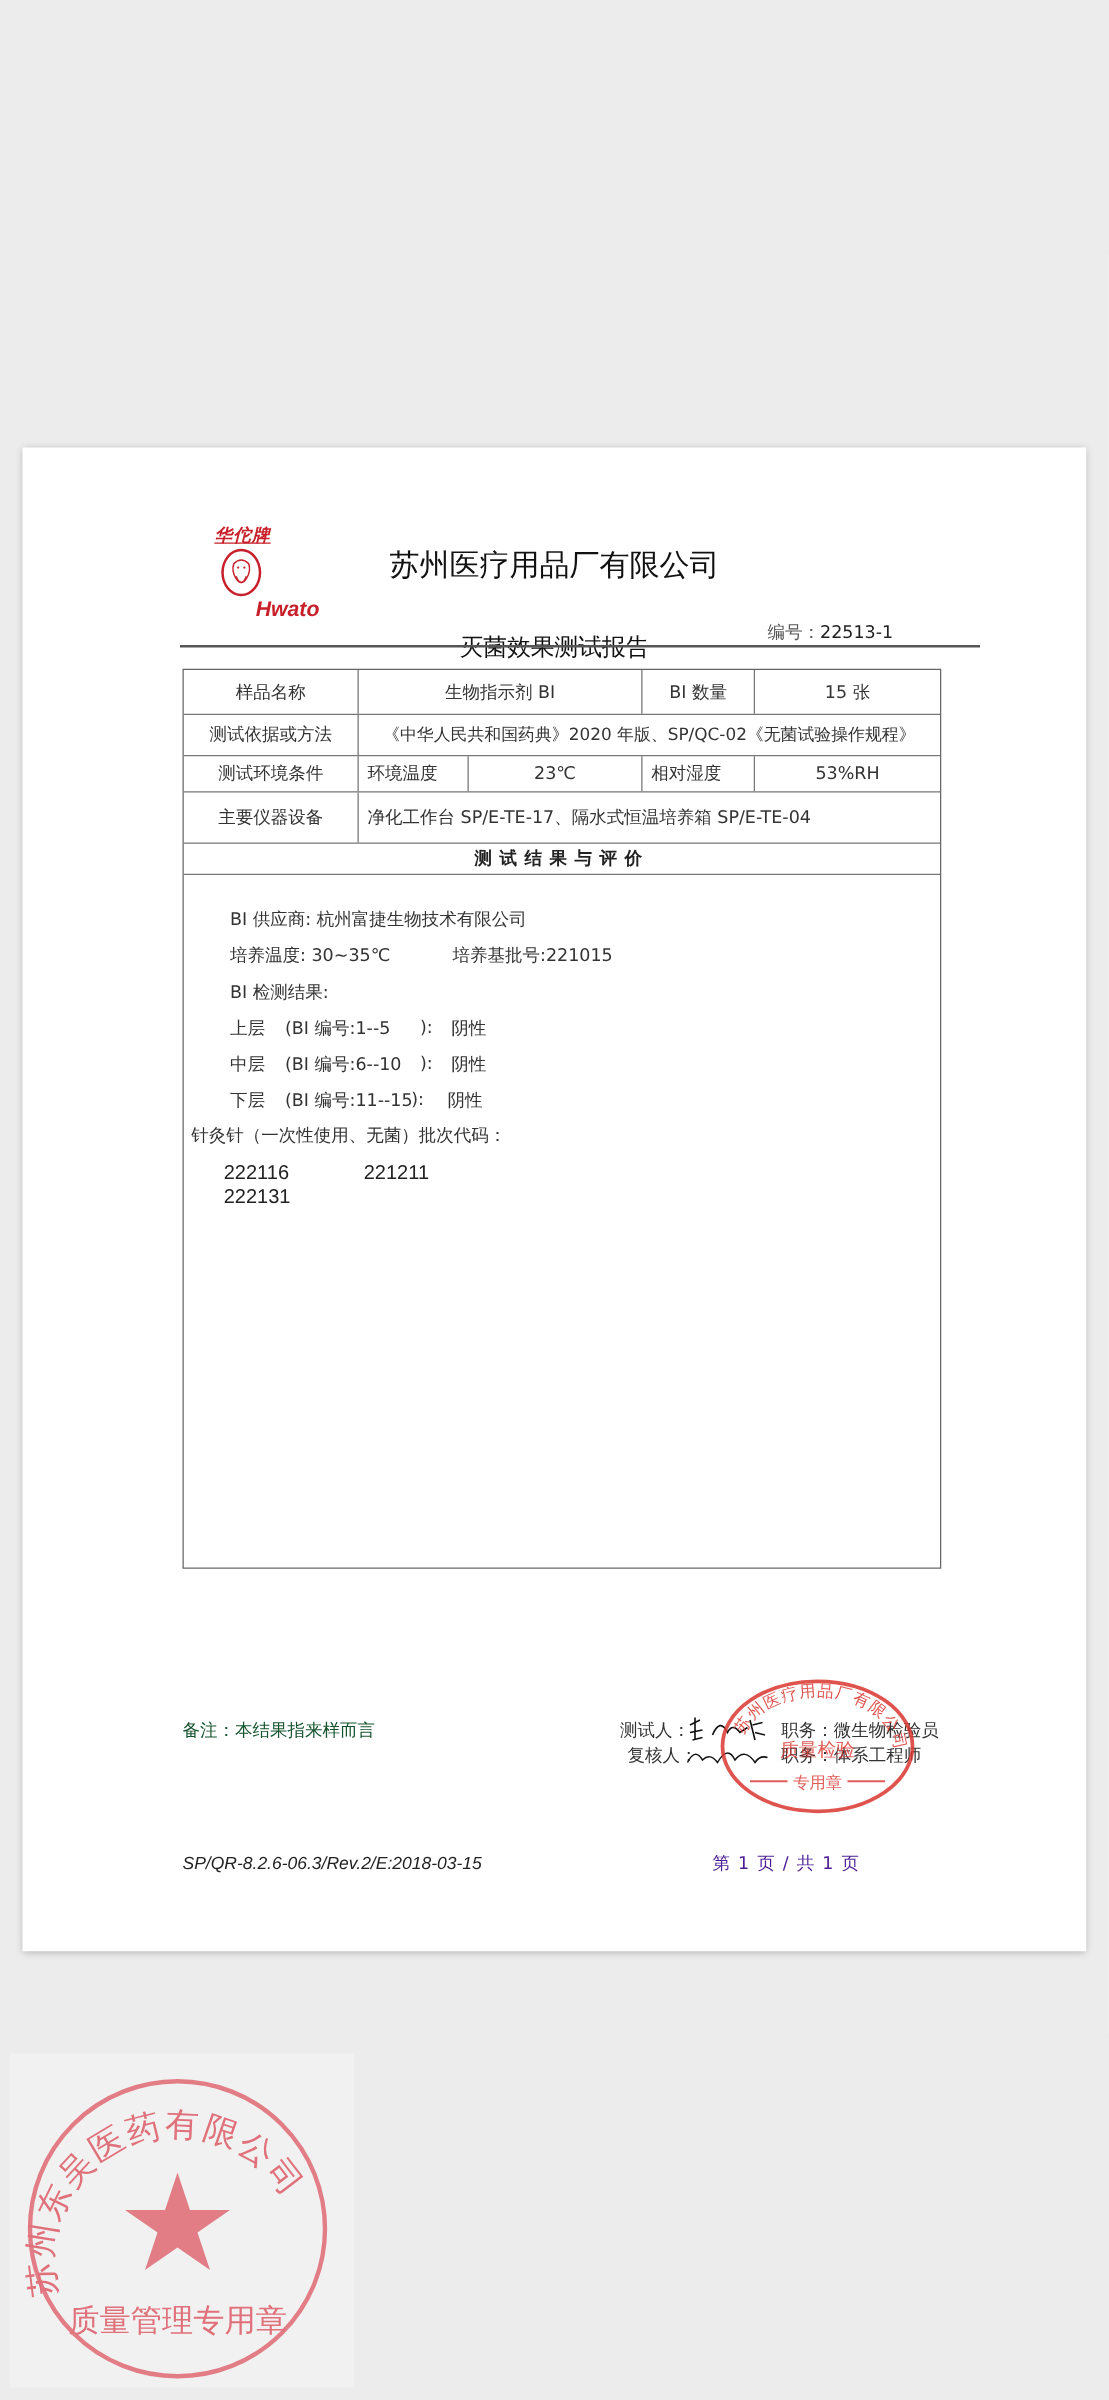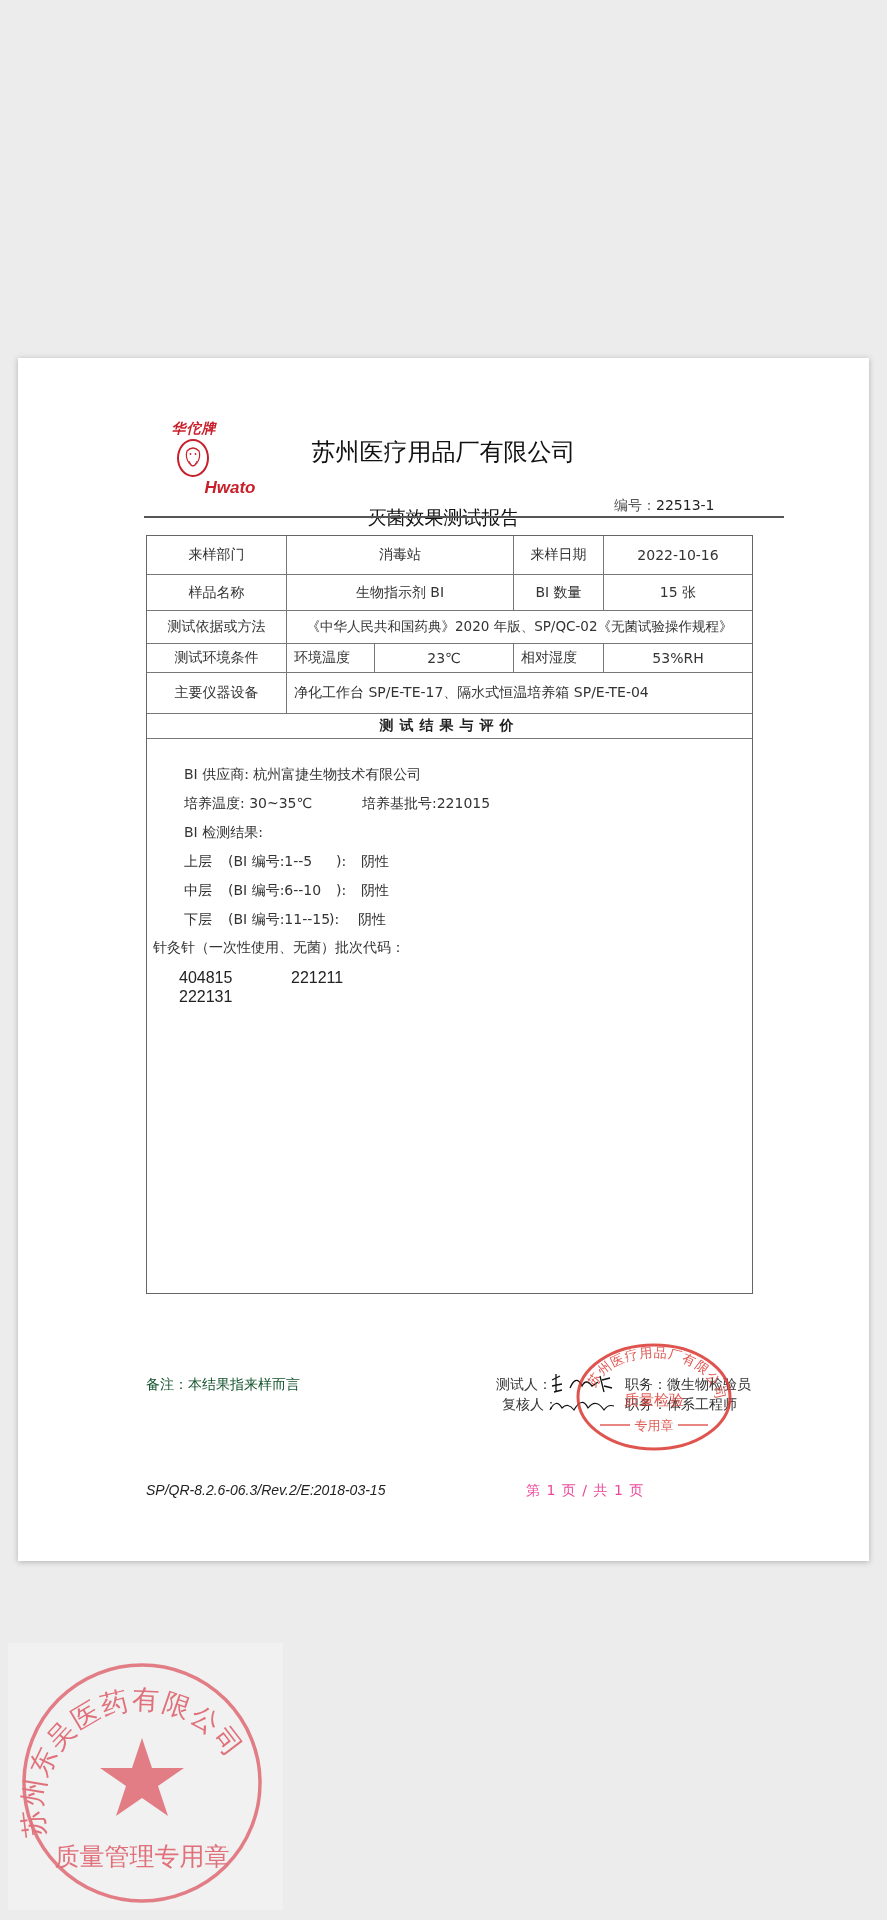--- a/index.html
+++ b/index.html
@@ -7,21 +7,21 @@
     width: 887px; height: 1920px; background: #ececec; position: relative; overflow: hidden;
     font-family: "DejaVu Sans", "Liberation Sans", sans-serif; color: #222;
   }
   .page {
     position: absolute; left: 18px; top: 358px; width: 851px; height: 1203px;
     background: #fff; box-shadow: 0 1px 6px rgba(0,0,0,0.25);
   }
   .abs { position: absolute; white-space: nowrap; }
   
   .logo { position: absolute; left: 145px; top: 62px; width: 62px; height: 82px; }
-  .logo-cn { position: absolute; left: 0; top: 0; width: 62px; text-align: center; color: #c8202a; font-size: 14px; font-weight: bold; letter-spacing: 1px; font-style: italic; }
+  .logo-cn { position: absolute; left: 0; top: 0; width: 62px; text-align: center; color: #c8202a; font-size: 14px; font-weight: bold; letter-spacing: 1px; font-style: italic; text-decoration: underline; }
   .logo-circle { position: absolute; left: 14px; top: 19px; width: 32px; height: 38px; border: 2px solid #c8202a; border-radius: 50%; box-sizing: border-box; }
   .logo-en { position: absolute; left: 0; top: 58px; width: 62px; text-align: center; color: #c8202a; font-family: "Liberation Sans", sans-serif; font-size: 17px; font-weight: bold; font-style: italic; margin-left: 36px; }
   .title { left: 0; width: 851px; text-align: center; font-size: 24px; top: 78px; color: #111; }
   .subtitle { left: 0; width: 851px; text-align: center; font-size: 19px; top: 110px; color: #111; margin-top: 37px; }
   .doc-no { left: 596px; top: 139px; font-size: 14px; color: #222; }
   .header-rule { position: absolute; left: 126px; top: 158px; width: 640px; height: 0; border-top: 2px solid #555; }
   
   .tbl { position: absolute; left: 128px; top: 177px; width: 607px; border: 1.5px solid #666; box-sizing: border-box; }
   .row { position: relative; border-bottom: 1px solid #777; box-sizing: border-box; }
   .row:last-child { border-bottom: none; }
@@ -29,21 +29,21 @@
   .cell.last { border-right: none; }
   .cell.left { justify-content: flex-start; padding-left: 7px; }
   .results-head { display: flex; align-items: center; justify-content: center; font-size: 14px; font-weight: bold; letter-spacing: 6px; color: #222; }
   .results-body { position: relative; }
   .rtext { position: absolute; font-size: 14px; color: #333; white-space: nowrap; }
   .code { font-family: "Liberation Sans", sans-serif; font-size: 16px; color: #222; }
   .footer-note { left: 128px; top: 1018px; font-size: 14px; color: #14532d; }
   .sign1 { left: 478px; top: 1018px; font-size: 14px; color: #333; }
   .sign2 { left: 484px; top: 1038px; font-size: 14px; color: #333; }
   .form-code { left: 128px; top: 1124px; font-family: "Liberation Sans", sans-serif; font-style: italic; font-size: 14px; color: #222; }
-  .page-num { left: 508px; top: 1124px; font-size: 14px; color: #ec4899; letter-spacing: 1px; }
+  .page-num { left: 552px; top: 1124px; font-size: 14px; color: #4c1d95; letter-spacing: 1px; }
   .stamp-panel { position: absolute; left: 8px; top: 1643px; width: 275px; height: 267px; background: #f1f1f1; }
 </style>
 </head>
 <body>
 
 <div class="page">
 
   <div class="logo">
     <div class="logo-cn">华佗牌</div>
     <div class="logo-circle">
@@ -58,26 +58,20 @@
   </div>
 
   <div class="abs title">苏州医疗用品厂有限公司</div>
   <div class="abs subtitle">灭菌效果测试报告</div>
   <div class="abs doc-no">
     <span style="color:#555">编号：</span><span>22513-1</span>
   </div>
   <div class="header-rule"></div>
 
   <div class="tbl">
-    <div class="row" style="height:39px">
-      <div class="cell" style="left:0;width:140px">来样部门</div>
-      <div class="cell" style="left:140px;width:227px">消毒站</div>
-      <div class="cell" style="left:367px;width:90px">来样日期</div>
-      <div class="cell last" style="left:457px;right:0">2022-10-16</div>
-    </div>
     <div class="row" style="height:36px">
       <div class="cell" style="left:0;width:140px">样品名称</div>
       <div class="cell" style="left:140px;width:227px">生物指示剂 BI</div>
       <div class="cell" style="left:367px;width:90px">BI 数量</div>
       <div class="cell last" style="left:457px;right:0">15 张</div>
     </div>
     <div class="row" style="height:33px">
       <div class="cell" style="left:0;width:140px">测试依据或方法</div>
       <div class="cell last" style="left:140px;right:0;font-size:13.5px">《中华人民共和国药典》2020 年版、SP/QC-02《无菌试验操作规程》</div>
     </div>
@@ -108,21 +102,21 @@
       <div class="rtext" style="left:81px;top:143px">(BI 编号:6--10</div>
       <div class="rtext" style="left:189px;top:143px">):</div>
       <div class="rtext" style="left:214px;top:143px">阴性</div>
 
       <div class="rtext" style="left:37px;top:172px">下层</div>
       <div class="rtext" style="left:81px;top:172px">(BI 编号:11--15</div>
       <div class="rtext" style="left:182px;top:172px">):</div>
       <div class="rtext" style="left:211px;top:172px">阴性</div>
 
       <div class="rtext" style="left:6px;top:200px">针灸针（一次性使用、无菌）批次代码：</div>
-      <div class="rtext code" style="left:32px;top:230px">404815</div>
+      <div class="rtext code" style="left:32px;top:230px">222116</div>
       <div class="rtext code" style="left:144px;top:230px">221211</div>
       <div class="rtext code" style="left:32px;top:249px">222131</div>
     </div>
   </div>
 
   <div class="abs footer-note">备注：本结果指来样而言</div>
 
   <div class="abs sign1">
     <span>测试人：</span>
     <span style="display:inline-block;width:64px"></span>

